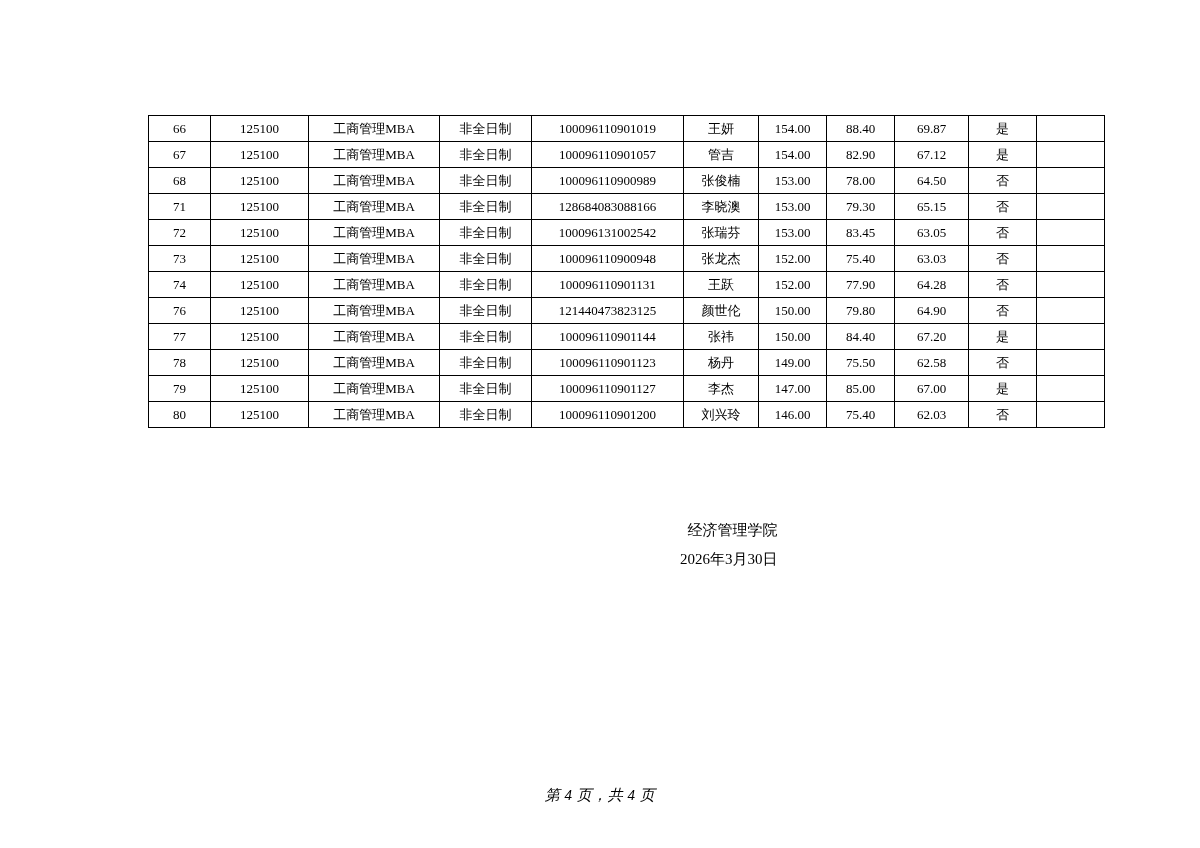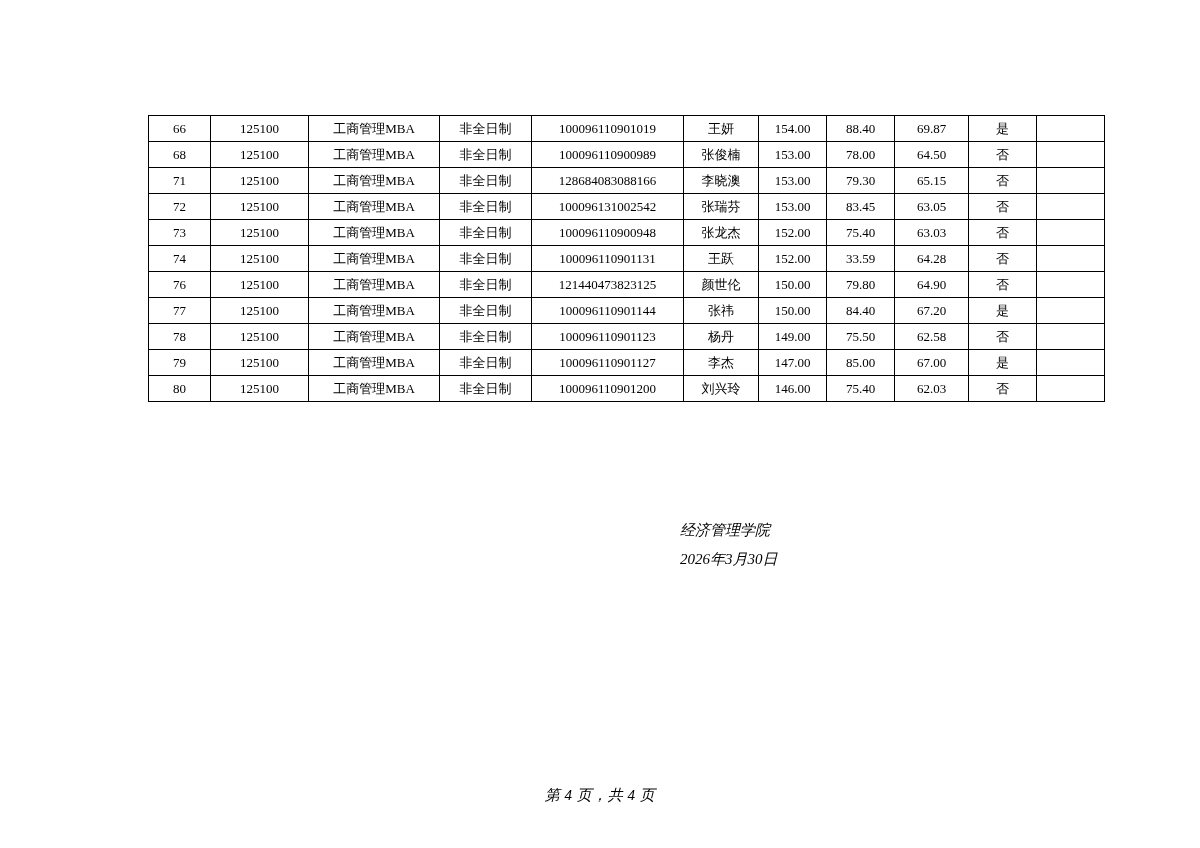--- a/index.html
+++ b/index.html
@@ -57,22 +57,21 @@
   col.c-total   { width: 74px; }
   col.c-admit   { width: 68px; }
   col.c-note    { width: 68px; }
 
   .signature {
     position: absolute;
     left: 680px;
     top: 500px;
     font-size: 15px;
     line-height: 29px;
-    text-align: left;
-    font-style: italic;
+    text-align: right;
   }
   .signature div {
     white-space: nowrap;
   }
 
   .footer {
     position: absolute;
     left: 0;
     top: 770px;
     width: 1200px;
@@ -109,20 +108,33 @@
           <td>非全日制</td>
           <td>100096110901019</td>
           <td>王妍</td>
           <td>154.00</td>
           <td>88.40</td>
           <td>69.87</td>
           <td>是</td>
           <td></td>
         </tr>
         <tr>
+          <td>67</td>
+          <td>125100</td>
+          <td>工商管理MBA</td>
+          <td>非全日制</td>
+          <td>100096110901057</td>
+          <td>管吉</td>
+          <td>154.00</td>
+          <td>82.90</td>
+          <td>67.12</td>
+          <td>是</td>
+          <td></td>
+        </tr>
+        <tr>
           <td>68</td>
           <td>125100</td>
           <td>工商管理MBA</td>
           <td>非全日制</td>
           <td>100096110900989</td>
           <td>张俊楠</td>
           <td>153.00</td>
           <td>78.00</td>
           <td>64.50</td>
           <td>否</td>
@@ -168,21 +180,21 @@
           <td></td>
         </tr>
         <tr>
           <td>74</td>
           <td>125100</td>
           <td>工商管理MBA</td>
           <td>非全日制</td>
           <td>100096110901131</td>
           <td>王跃</td>
           <td>152.00</td>
-          <td>33.59</td>
+          <td>77.90</td>
           <td>64.28</td>
           <td>否</td>
           <td></td>
         </tr>
         <tr>
           <td>76</td>
           <td>125100</td>
           <td>工商管理MBA</td>
           <td>非全日制</td>
           <td>121440473823125</td>

